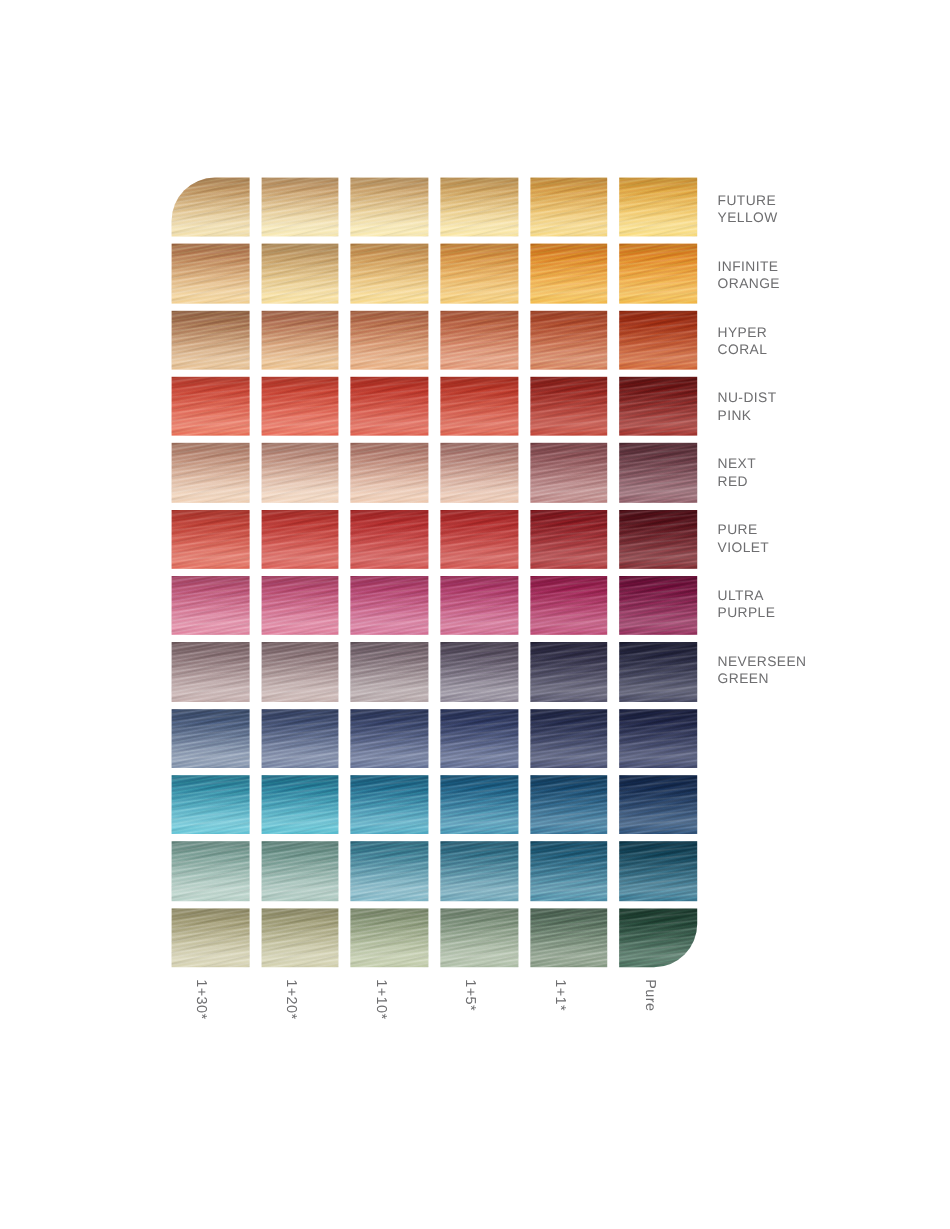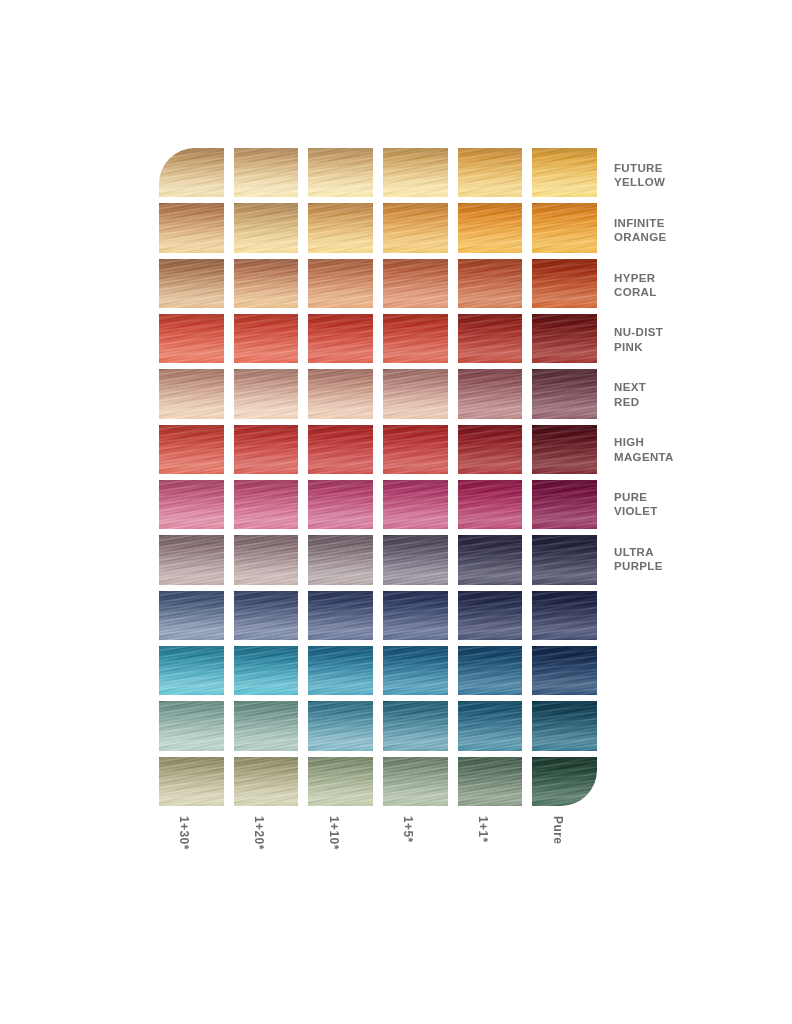--- a/index.html
+++ b/index.html
@@ -12,24 +12,23 @@
     width: 792px;
     height: 1024px;
     position: relative;
     overflow: hidden;
     font-family: "Liberation Sans", sans-serif;
     -webkit-font-smoothing: antialiased;
   }
 
   #chart-root {
     position: absolute;
-    left: 16px; top: 0;
+    left: 0; top: 0;
     width: 770px;
     height: 1024px;
-    font-weight: bold;
   }
 
   
   #swatch-grid {
     position: absolute;
     left: 143px;
     top: 148px;
     width: 438px;
     height: 658px;
     display: grid;
@@ -611,30 +610,30 @@
       </div>
       <div class="row-label">
         <span class="ln">NU-DIST</span>
         <span class="ln">PINK</span>
       </div>
       <div class="row-label">
         <span class="ln">NEXT</span>
         <span class="ln">RED</span>
       </div>
       <div class="row-label">
-        <span class="ln">HIGH</span>
-        <span class="ln">MAGENTA</span>
-      </div>
-      <div class="row-label">
         <span class="ln">PURE</span>
         <span class="ln">VIOLET</span>
       </div>
       <div class="row-label">
         <span class="ln">ULTRA</span>
         <span class="ln">PURPLE</span>
+      </div>
+      <div class="row-label">
+        <span class="ln">NEVERSEEN</span>
+        <span class="ln">GREEN</span>
       </div>
     </div>
 
   <div id="col-labels">
       <div class="col-label">
         <span class="rot">1+30*</span>
       </div>
       <div class="col-label">
         <span class="rot">1+20*</span>
       </div>

